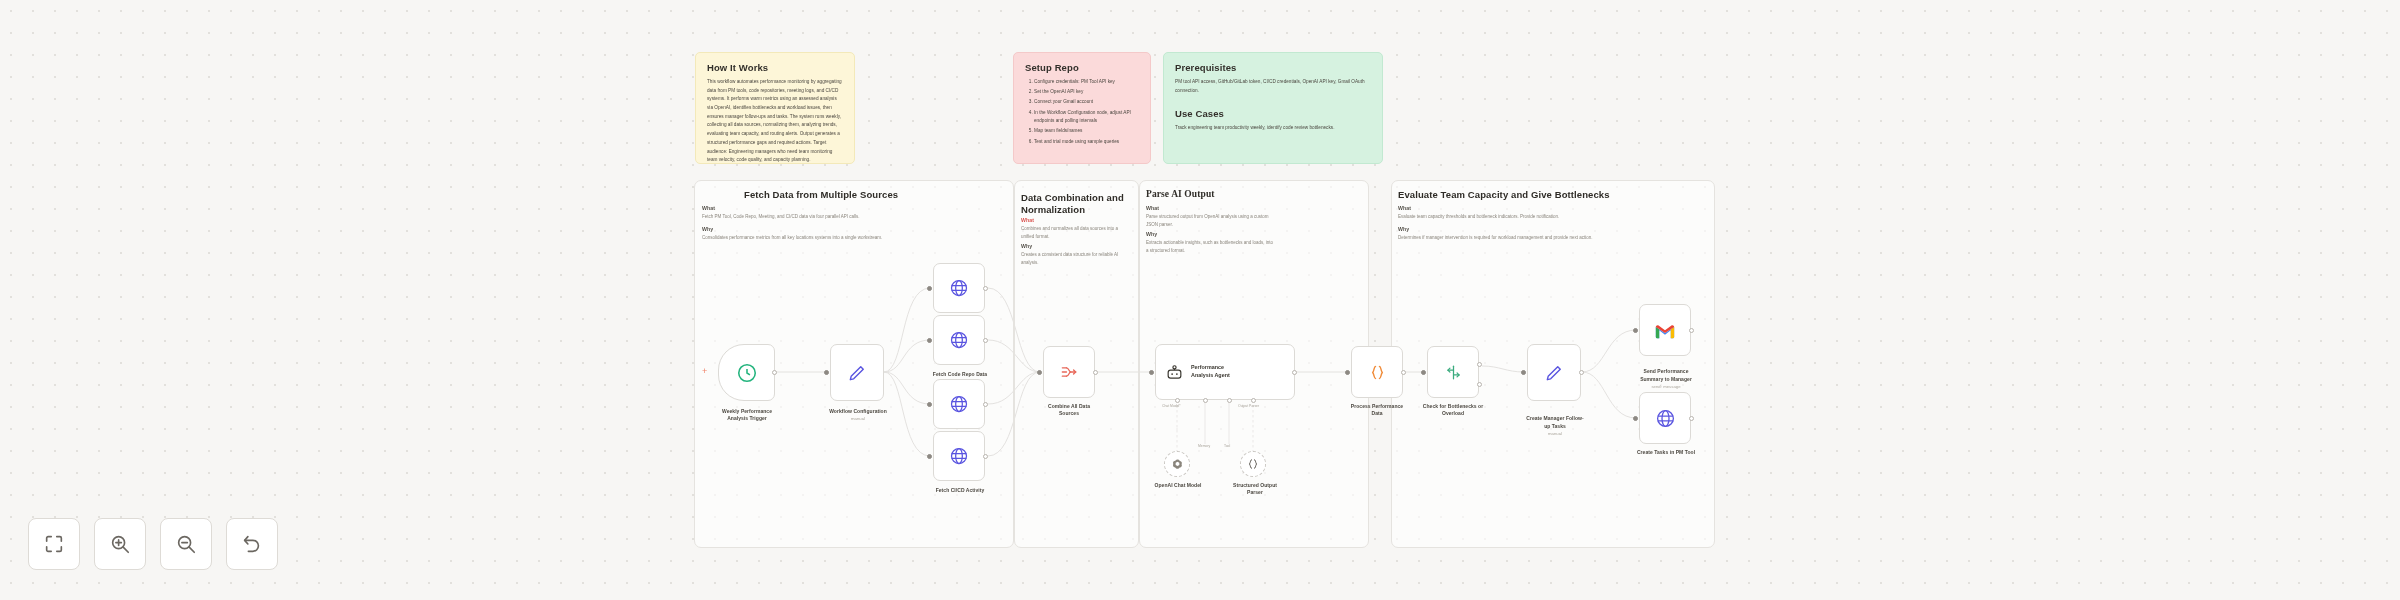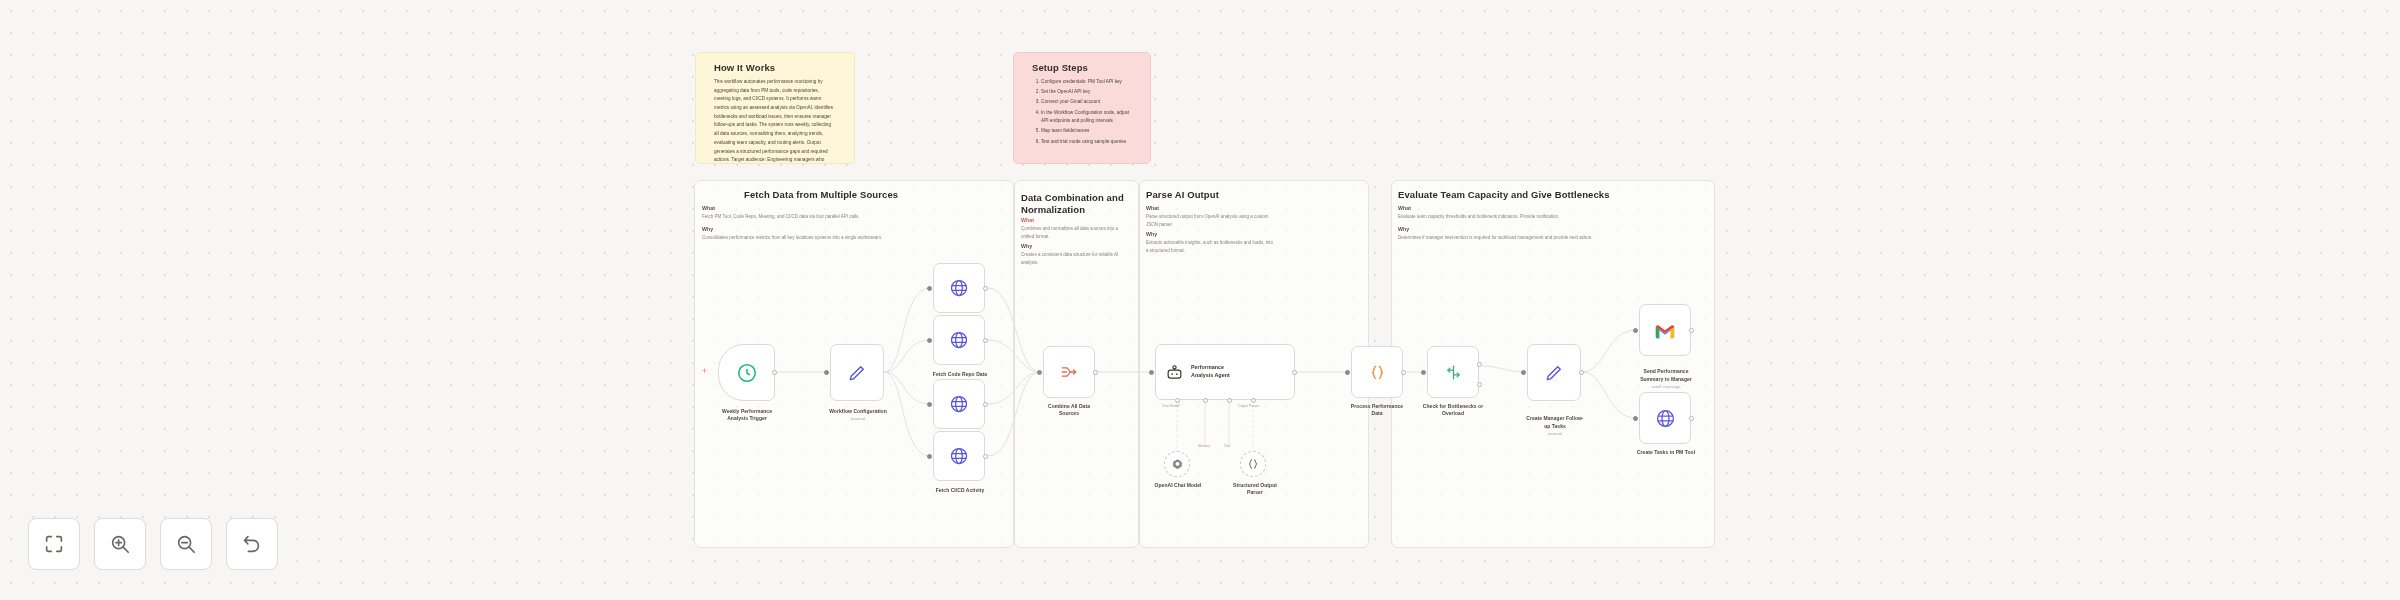--- a/index.html
+++ b/index.html
@@ -14,21 +14,21 @@
     width: 2400px; height: 600px;
     background: #f7f6f4;
     background-image: radial-gradient(circle, #e2e0dc 1px, transparent 1px);
     background-size: 22px 22px;
   }
 
   
   .note {
     position: absolute;
     border-radius: 5px;
-    padding: 9px 18px;
+    padding: 9px 11px;
     overflow: hidden;
   }
   .note h3 {
     font-size: 9.5px;
     font-weight: 700;
     color: #33302b;
     margin-bottom: 5px;
     letter-spacing: .1px;
   }
   .note h3.second { margin-top: 13px; }
@@ -180,31 +180,37 @@
       <path d="M 1229 400 L 1229 444"></path>
     </g>
   </svg>
 
   <div class="note note-yellow" style="left:695px; top:52px; width:160px; height:112px;">
     <h3>How It Works</h3>
     <p>This workflow automates performance monitoring by aggregating data from PM tools, code repositories, meeting logs, and CI/CD systems. It performs warm metrics using an assessed analysis via OpenAI, identifies bottlenecks and workload issues, then ensures manager follow-ups and tasks. The system runs weekly, collecting all data sources, normalizing them, analyzing trends, evaluating team capacity, and routing alerts. Output generates a structured performance gaps and required actions. Target audience: Engineering managers who need team monitoring team velocity, code quality, and capacity planning.</p>
   </div>
 
   <div class="note note-pink" style="left:1013px; top:52px; width:138px; height:112px;">
-    <h3>Setup Steps</h3>
+    <h3>Setup Repo</h3>
     <ol>
       <li>Configure credentials: PM Tool API key</li>
       <li>Set the OpenAI API key</li>
       <li>Connect your Gmail account</li>
       <li>In the Workflow Configuration node, adjust API endpoints and polling intervals</li>
       <li>Map team fields/names</li>
       <li>Test and trial mode using sample queries</li>
     </ol>
   </div>
 
+  <div class="note note-green" style="left:1163px; top:52px; width:220px; height:112px;">
+    <h3>Prerequisites</h3>
+    <p>PM tool API access, GitHub/GitLab token, CI/CD credentials, OpenAI API key, Gmail OAuth connection.</p>
+    <h3 class="second">Use Cases</h3>
+    <p>Track engineering team productivity weekly, identify code review bottlenecks.</p>
+  </div>
 
 
   <div class="section" style="left:694px; top:180px; width:320px; height:368px;"></div>
   <div class="section" style="left:1014px; top:180px; width:125px; height:368px;"></div>
   <div class="section" style="left:1139px; top:180px; width:230px; height:368px;"></div>
   <div class="section" style="left:1391px; top:180px; width:324px; height:368px;"></div>
 
   <div class="section-title" style="left:702px; top:189px; width:300px;padding-left:42px;">Fetch Data from Multiple Sources</div>
   <div class="kv" style="left:702px; top:205px; width:300px;">
     <div class="k">What</div>
@@ -218,21 +224,21 @@
   <div class="section-title" style="left:1021px; top:192px; width:112px;">Data Combination and Normalization</div>
   <div class="kv" style="left:1021px; top:217px; width:110px;">
     <div class="k accent">What</div>
     <div class="v">Combines and normalizes all data sources into a unified format.</div>
   </div>
   <div class="kv" style="left:1021px; top:243px; width:110px;">
     <div class="k">Why</div>
     <div class="v">Creates a consistent data structure for reliable AI analysis.</div>
   </div>
 
-  <div class="section-title" style="left:1146px; top:189px; width:210px;">Parse AI Output</div>
+  <div class="section-title" style="left:1146px; top:189px; width:210px;font-family:Liberation Serif, serif;">Parse AI Output</div>
   <div class="kv" style="left:1146px; top:205px; width:128px;">
     <div class="k">What</div>
     <div class="v">Parse structured output from OpenAI analysis using a custom JSON parser.</div>
   </div>
   <div class="kv" style="left:1146px; top:231px; width:128px;">
     <div class="k">Why</div>
     <div class="v">Extracts actionable insights, such as bottlenecks and loads, into a structured format.</div>
   </div>
 
   <div class="section-title" style="left:1398px; top:189px; width:310px;">Evaluate Team Capacity and Give Bottlenecks</div>

